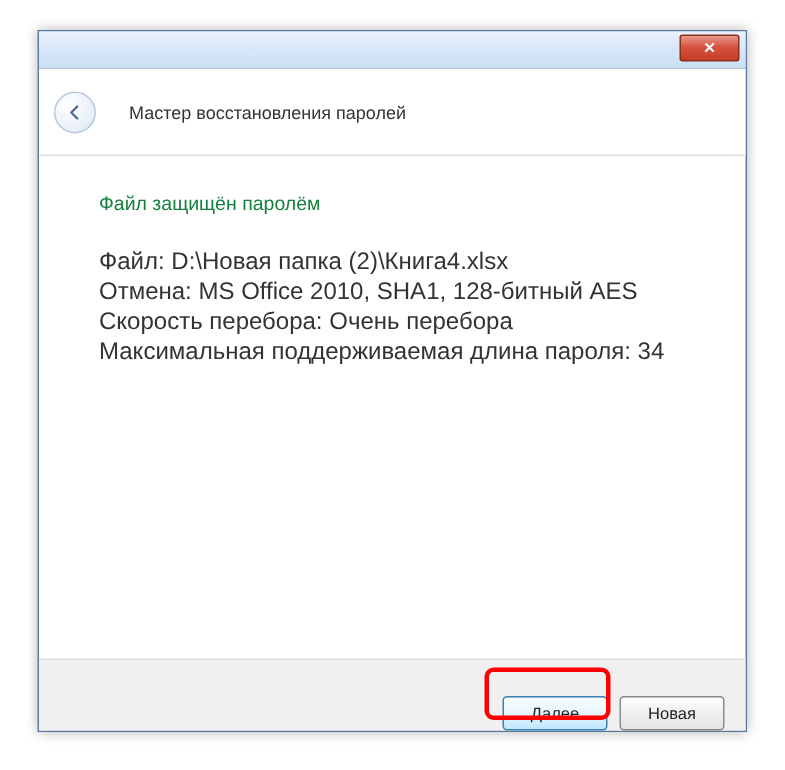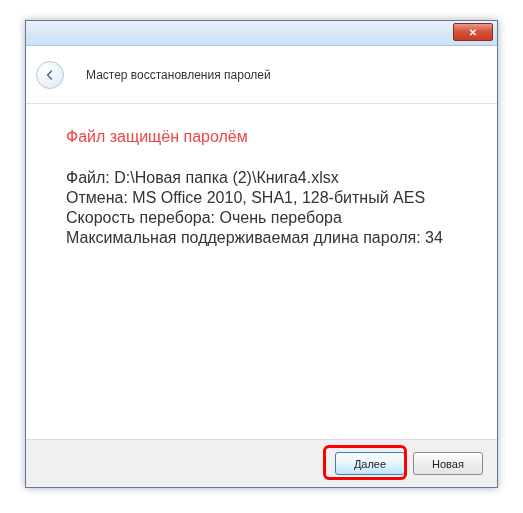--- a/index.html
+++ b/index.html
@@ -5,23 +5,23 @@
     * { margin: 0; padding: 0; box-sizing: border-box; }
     body { background: #fff; font-family: "Segoe UI", Tahoma, sans-serif; font-size: 11px; width: 523px; height: 513px; position: relative; overflow: hidden; }
     .window { position: absolute; top: 20px; left: 25px; width: 473px; height: 468px; background: #fff; border: 1px solid #5a7aa0; box-shadow: 0 0 8px rgba(0,0,0,0.3); }
     .titlebar { height: 25px; background: linear-gradient(to bottom, #eaf2fb 0%, #d7e6f7 50%, #cde0f5 100%); border-bottom: 1px solid #b0c4de; position: relative; }
     .close-btn { position: absolute; right: 4px; top: 2px; width: 40px; height: 18px; background: linear-gradient(to bottom, #e59a8f 0%, #d6543f 45%, #c73c24 100%); border: 1px solid #8a2e1a; border-radius: 2px; display: flex; align-items: center; justify-content: center; color: #fff; font-weight: bold; font-size: 10px; cursor: pointer; }
     .header-area { height: 58px; background: #fff; border-bottom: 1px solid #e0e0e0; position: relative; display: flex; align-items: center; padding-left: 10px; }
     .back-btn { width: 28px; height: 28px; border-radius: 50%; border: 1px solid #b8c8dc; background: radial-gradient(circle at 30% 30%, #fff 0%, #e8eff7 70%, #d4e0ef 100%); display: flex; align-items: center; justify-content: center; cursor: pointer; }
     .back-btn svg { width: 12px; height: 12px; }
     .wizard-title { margin-left: 22px; color: #333; font-size: 12px; }
     .content { padding: 24px 30px 0 40px; color: #333; }
-    .page-heading { color: #ef4444; font-size: 16px; margin-bottom: 22px; font-weight: normal; }
+    .page-heading { color: #15803d; font-size: 13px; margin-bottom: 22px; font-weight: normal; }
     .info-line { font-size: 16px; color: #333; line-height: 20px; }
-    .button-bar { position: absolute; bottom: 0; left: 0; right: 0; height: 48px; background: #f0f0f0; border-top: 1px solid #ddd; display: flex; align-items: center; justify-content: flex-end; padding-right: 14px; gap: 8px; }
+    .button-bar { position: absolute; bottom: 0; left: 0; right: 0; height: 48px; background: #f0f0f0; border-top: 1px solid #ddd; display: flex; align-items: flex-end; justify-content: flex-end; padding-right: 14px; gap: 8px; }
     .btn { height: 23px; padding: 0 16px; background: linear-gradient(to bottom, #fefefe 0%, #f0f0f0 45%, #e4e4e4 100%); border: 1px solid #8a8a8a; border-radius: 3px; font-size: 11px; color: #222; cursor: pointer; display: inline-flex; align-items: center; justify-content: center; min-width: 70px; }
     .btn.primary { background: linear-gradient(to bottom, #f8fcff 0%, #eaf6fd 45%, #bee6fd 100%); border: 1px solid #3c7fb1; }
     .highlight { position: absolute; border: 3px solid #ff0000; border-radius: 6px; pointer-events: none; }
     .highlight.next { bottom: 7px; right: 90px; width: 84px; height: 35px; }
   </style>
 </head>
 <body>
 
 <div class="window">
   <div class="titlebar">

